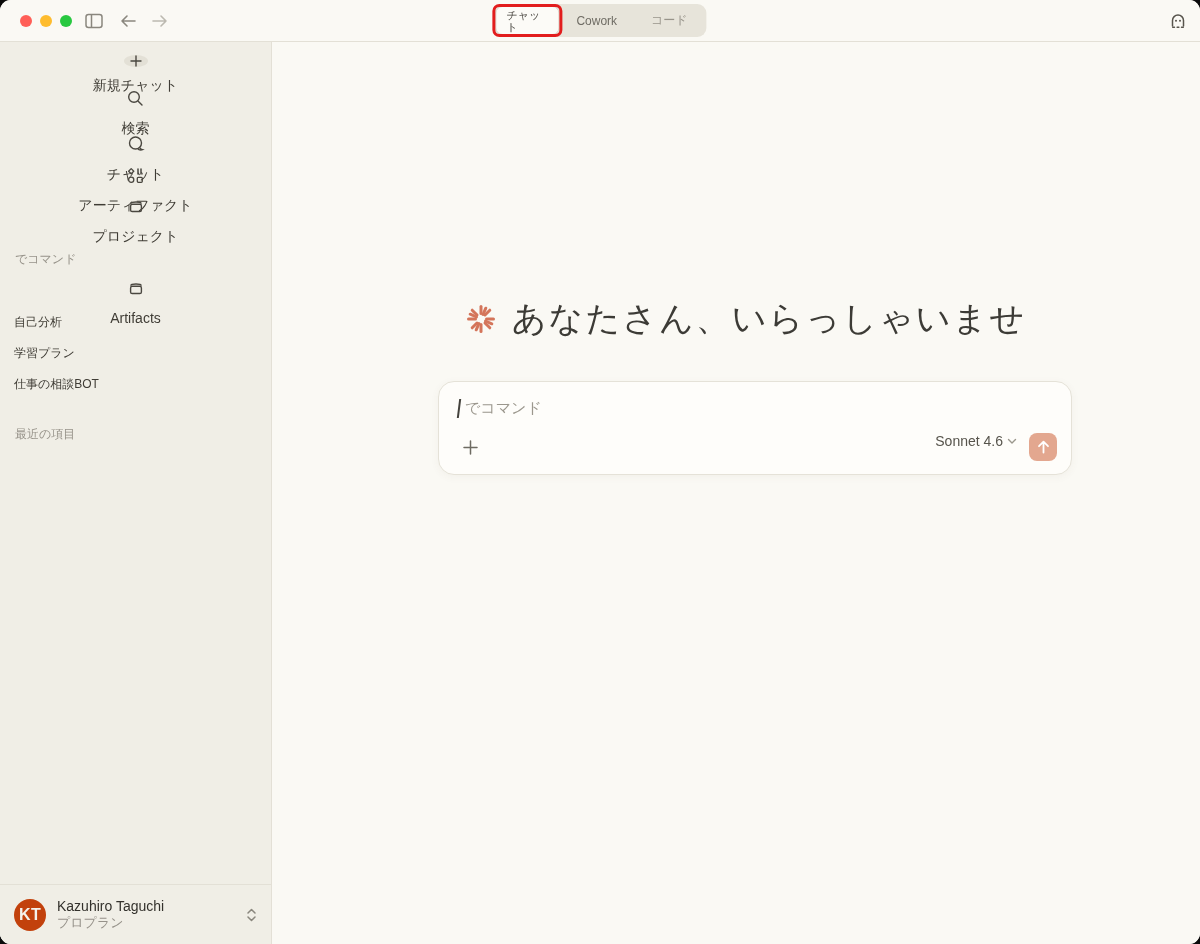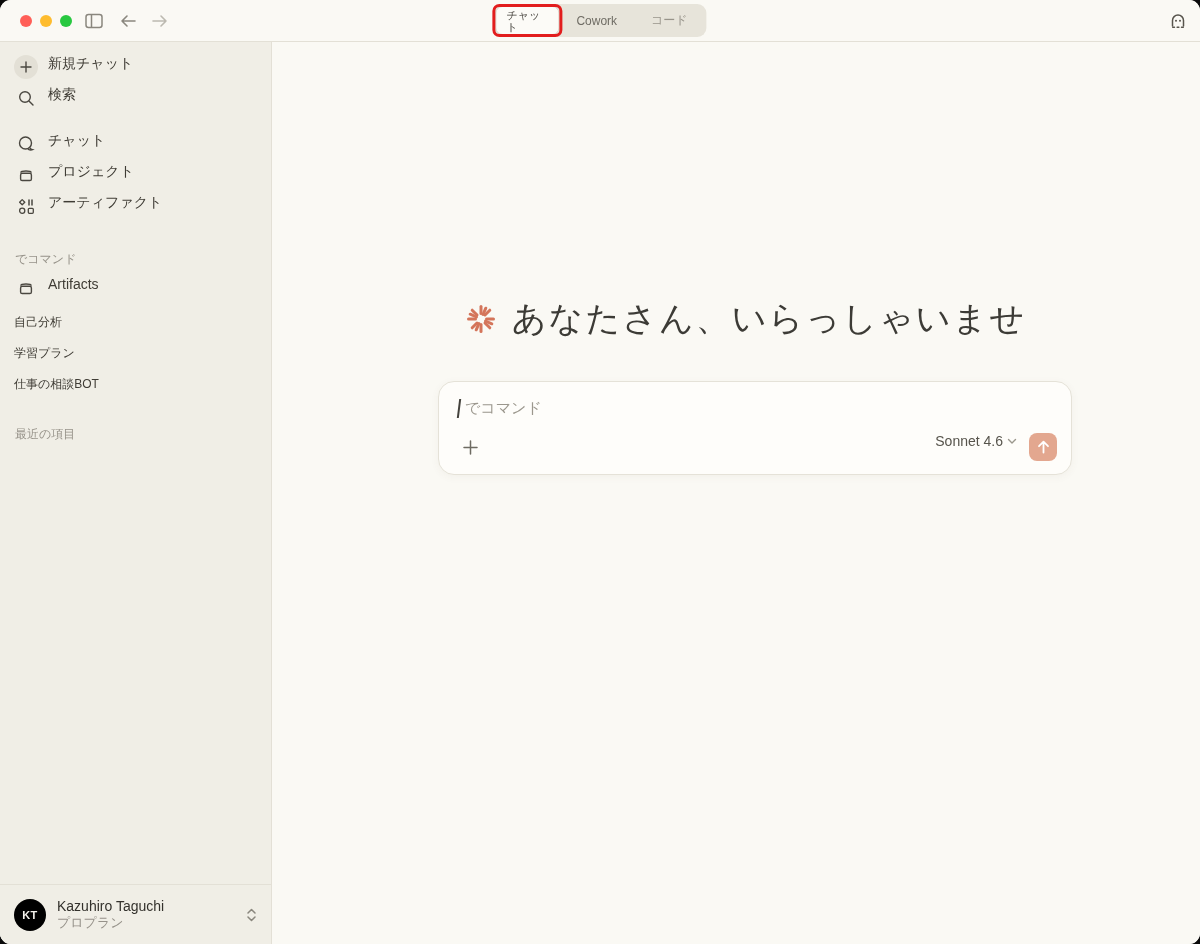--- a/index.html
+++ b/index.html
@@ -48,35 +48,35 @@
   }
 
   
   .sidebar {
     position:absolute; top:42px; left:0; width:272px; bottom:0;
     background:#f0eee6; border-right:1px solid #e3e0d6;
     display:flex; flex-direction:column;
   }
   .side-scroll { flex:1 1 auto; padding:13px 14px 0 14px; overflow:hidden; }
   .side-item {
-    display:flex; align-items:flex-start; gap:10px; height:31px;
-    font-size:14px; color:#3f3c35; border-radius:8px; cursor:default;
+    display:flex; align-items:center; gap:10px; height:31px;
+    font-size:14px; color:#3f3c35; border-radius:8px; cursor:default;flex-direction:column;
   }
   .side-item .ic { width:24px; height:24px; display:flex; align-items:center; justify-content:center; flex:0 0 24px; }
   .plus-circle { width:24px; height:24px; border-radius:50%; background:#e3e0d6; display:flex; align-items:center; justify-content:center; }
   .section-gap { height:15px; }
   .side-header { font-size:12px; color:#97938a; margin:26px 0 8px 1px; }
   .side-plain { display:flex; align-items:center; height:31px; font-size:12px; color:#3f3c35; }
   .side-user {
     flex:0 0 60px; border-top:1px solid #e3e0d6; display:flex; align-items:center;
     padding:0 14px; gap:11px; background:#f0eee6;
   }
   .avatar {
-    width:32px; height:32px; border-radius:50%; background:#000000; color:#f4f2ec;
-    font-size:11px; font-weight:bold; display:flex; align-items:center; justify-content:center;
+    width:32px; height:32px; border-radius:50%; background:#c2410c; color:#f4f2ec;
+    font-size:16px; font-weight:bold; display:flex; align-items:center; justify-content:center;
     letter-spacing:.3px;
   }
   .user-meta { flex:1; line-height:1.25; }
   .user-name { font-size:14px; font-weight:normal; color:#33312c; }
   .user-plan { font-size:13px; color:#96928a; }
 
   
   .main { position:absolute; top:42px; left:272px; right:0; bottom:0; background:#faf9f4;margin-left:19px; }
   .greeting-row {
     position:absolute; top:254px; left:0; right:0;
@@ -187,38 +187,38 @@
           <svg width="18" height="18" viewBox="0 0 18 18">
             <circle cx="8.5" cy="8" r="6" fill="none" stroke="#4a4740" stroke-width="1.4"></circle>
             <path d="M12.6 12.6 c.9 1.2 2 1.9 2.9 2.1 -1.2 .5 -2.9 .3 -4.1 -.4" fill="none" stroke="#4a4740" stroke-width="1.4" stroke-linecap="round"></path>
           </svg>
         </span>
         <span>チャット</span>
       </div>
 
       <div class="side-item">
         <span class="ic">
-          <svg width="18" height="18" viewBox="0 0 18 18">
-            <path d="M4 6.2 c0 -1.6 10 -1.6 10 0" fill="none" stroke="#4a4740" stroke-width="1.4" stroke-linecap="round"></path>
-            <rect x="3.6" y="7.3" width="10.8" height="7.2" rx="1.6" fill="none" stroke="#4a4740" stroke-width="1.4"></rect>
-          </svg>
-        </span>
-        <span>プロジェクト</span>
-      </div>
-
-      <div class="side-item">
-        <span class="ic">
           <svg width="17" height="17" viewBox="0 0 17 17">
             <path d="M4.2 1.6 L6.8 4.2 L4.2 6.8 L1.6 4.2 Z" fill="none" stroke="#4a4740" stroke-width="1.3" stroke-linejoin="round"></path>
             <path d="M11 2 v5 M14 2 v5" stroke="#4a4740" stroke-width="1.5" stroke-linecap="round"></path>
             <circle cx="4.2" cy="12.8" r="2.6" fill="none" stroke="#4a4740" stroke-width="1.3"></circle>
             <rect x="10.3" y="10.3" width="5" height="5" rx="1" fill="none" stroke="#4a4740" stroke-width="1.3"></rect>
           </svg>
         </span>
         <span>アーティファクト</span>
+      </div>
+
+      <div class="side-item">
+        <span class="ic">
+          <svg width="18" height="18" viewBox="0 0 18 18">
+            <path d="M4 6.2 c0 -1.6 10 -1.6 10 0" fill="none" stroke="#4a4740" stroke-width="1.4" stroke-linecap="round"></path>
+            <rect x="3.6" y="7.3" width="10.8" height="7.2" rx="1.6" fill="none" stroke="#4a4740" stroke-width="1.4"></rect>
+          </svg>
+        </span>
+        <span>プロジェクト</span>
       </div>
 
       <div class="side-header">でコマンド</div>
 
       <div class="side-item">
         <span class="ic">
           <svg width="18" height="18" viewBox="0 0 18 18">
             <path d="M4 6.2 c0 -1.6 10 -1.6 10 0" fill="none" stroke="#4a4740" stroke-width="1.4" stroke-linecap="round"></path>
             <rect x="3.6" y="7.3" width="10.8" height="7.2" rx="1.6" fill="none" stroke="#4a4740" stroke-width="1.4"></rect>
           </svg>

